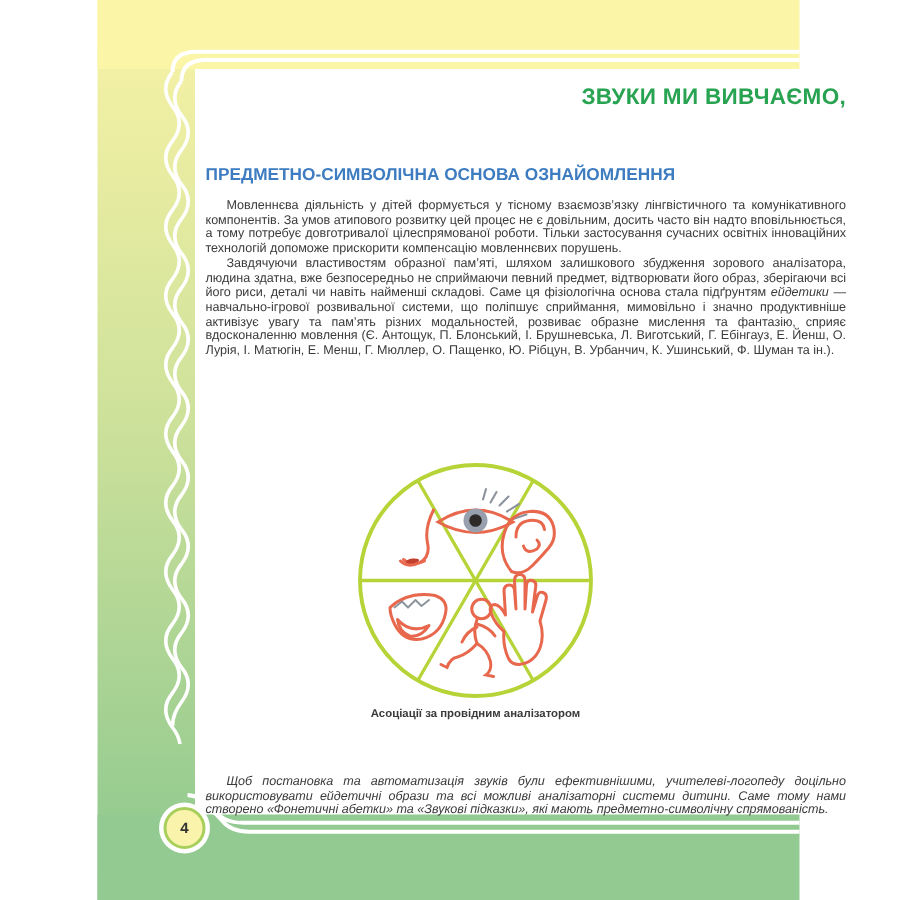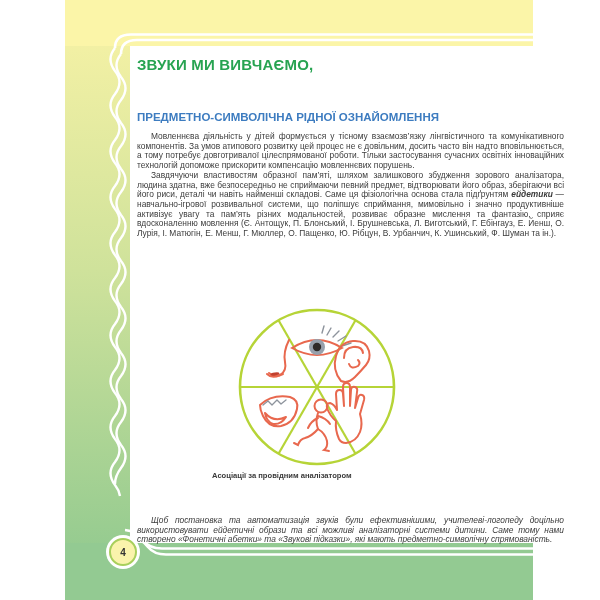--- a/index.html
+++ b/index.html
@@ -4,39 +4,39 @@
 <style>
   html,body{margin:0;padding:0;}
   body{
     width:600px;height:600px;position:relative;overflow:hidden;
     background:#ffffff;
     font-family:"Liberation Sans",sans-serif;
     -webkit-font-smoothing:antialiased;
   }
   .title{
     position:absolute;left:137px;top:55px;width:427px;
-    text-align:left;color:#27a351;font-weight:bold;
+    text-align:right;color:#27a351;font-weight:bold;
     font-size:15px;line-height:20px;letter-spacing:.2px;
   }
   .subheading{
     position:absolute;left:137px;top:110px;width:427px;
     color:#3d7cc0;font-weight:bold;font-size:11.5px;line-height:15px;
   }
   .paras{position:absolute;left:137px;width:427px;}
   #paras-top{top:132px;}
   #paras-bottom{top:516px;font-style:italic;}
   .body-p{
     margin:0;font-size:8.4px;line-height:9.7px;color:#3b3b3b;
     text-align:justify;text-indent:14px;
   }
-  .body-p em{font-style:italic;font-weight:bold;}
+  .body-p em{font-style:italic;}
   .figure-svg{position:absolute;left:232px;top:302px;}
   .figure-caption{
     position:absolute;left:212px;top:471px;width:210px;
-    text-align:left;font-size:7.6px;font-weight:bold;color:#3a3a3a;
+    text-align:center;font-size:7.6px;font-weight:bold;color:#3a3a3a;
   }
   .page-number{
     position:absolute;left:109px;top:538px;width:28px;height:28px;
     border-radius:50%;background:#faf3ac;border:2.5px solid #a8cf5c;
     box-shadow:0 0 0 3px #ffffff;box-sizing:border-box;
     display:flex;align-items:center;justify-content:center;
     font-size:10px;font-weight:bold;color:#333333;z-index:5;
   }
   svg{display:block;}
   .frame{position:absolute;left:0;top:0;z-index:0;}
@@ -70,21 +70,21 @@
   <path d="M533,554.5 H166 Q154,554.5 148,547 Q141,538 131,537" fill="none" stroke="#ffffff" stroke-width="2.6"></path>
 </svg>
 
 <div class="layer">
 
   <div class="title">
     <div>ЗВУКИ МИ ВИВЧАЄМО,</div>
   </div>
 
   <div class="subheading">
-    <div>ПРЕДМЕТНО-СИМВОЛІЧНА РІДНОЇ ОЗНАЙОМЛЕННЯ</div>
+    <div>ПРЕДМЕТНО-СИМВОЛІЧНА ОСНОВА ОЗНАЙОМЛЕННЯ</div>
   </div>
 
   <div id="paras-top" class="paras">
       <p class="body-p"><span>Мовленнєва діяльність у дітей формується у тісному взаємозв’язку лінгвістичного та комунікативного компонентів. За умов атипового розвитку цей процес не є довільним, досить часто він надто вповільнюється, а тому потребує довготривалої цілеспрямованої роботи. Тільки застосування сучасних освітніх інноваційних технологій допоможе прискорити компенсацію мовленнєвих порушень.</span></p>
       <p class="body-p"><span>Завдячуючи властивостям образної пам’яті, шляхом залишкового збудження зорового аналізатора, людина здатна, вже безпосередньо не сприймаючи певний предмет, відтворювати його образ, зберігаючи всі його риси, деталі чи навіть найменші складові. Саме ця фізіологічна основа стала підґрунтям </span><em>ейдетики</em><span> — навчально-ігрової розвивальної системи, що поліпшує сприймання, мимовільно і значно продуктивніше активізує увагу та пам’ять різних модальностей, розвиває образне мислення та фантазію, сприяє вдосконаленню мовлення (Є. Антощук, П. Блонський, І. Брушневська, Л. Виготський, Г. Ебінгауз, Е. Йенш, О. Лурія, І. Матюгін, Е. Менш, Г. Мюллер, О. Пащенко, Ю. Рібцун, В. Урбанчич, К. Ушинський, Ф. Шуман та ін.).</span></p>
     </div>
 
   <svg class="figure-svg" width="170" height="170" viewBox="0 0 170 170">
     <circle cx="85" cy="85" r="77" fill="#ffffff" stroke="#b6d437" stroke-width="2.6"></circle>
     <g stroke="#b6d437" stroke-width="2.2">

